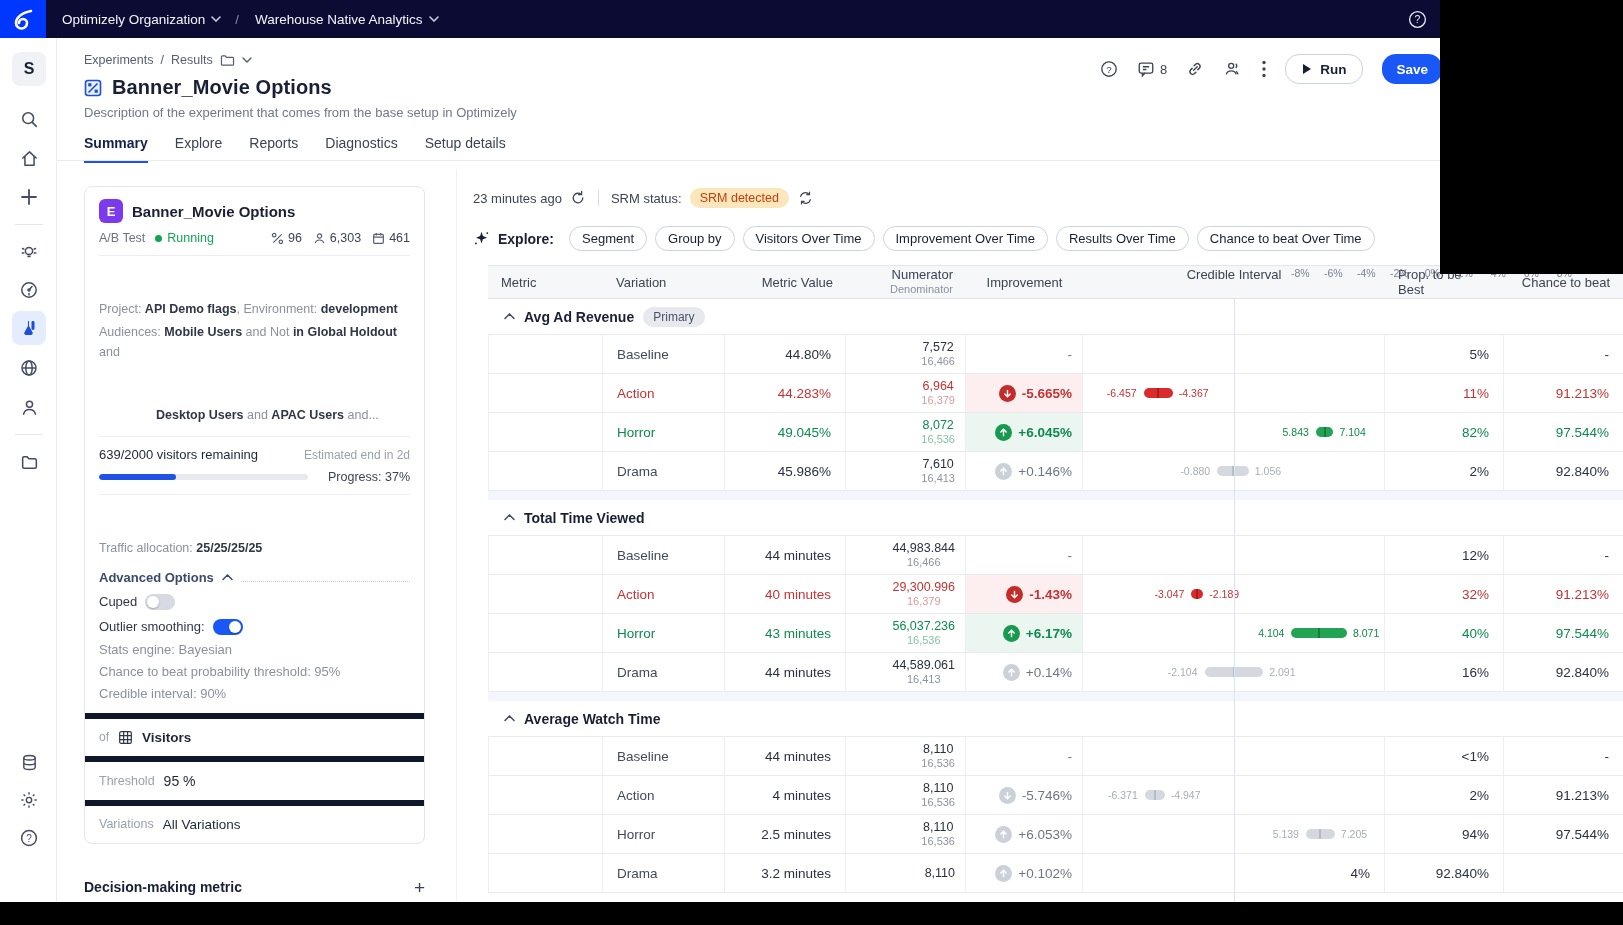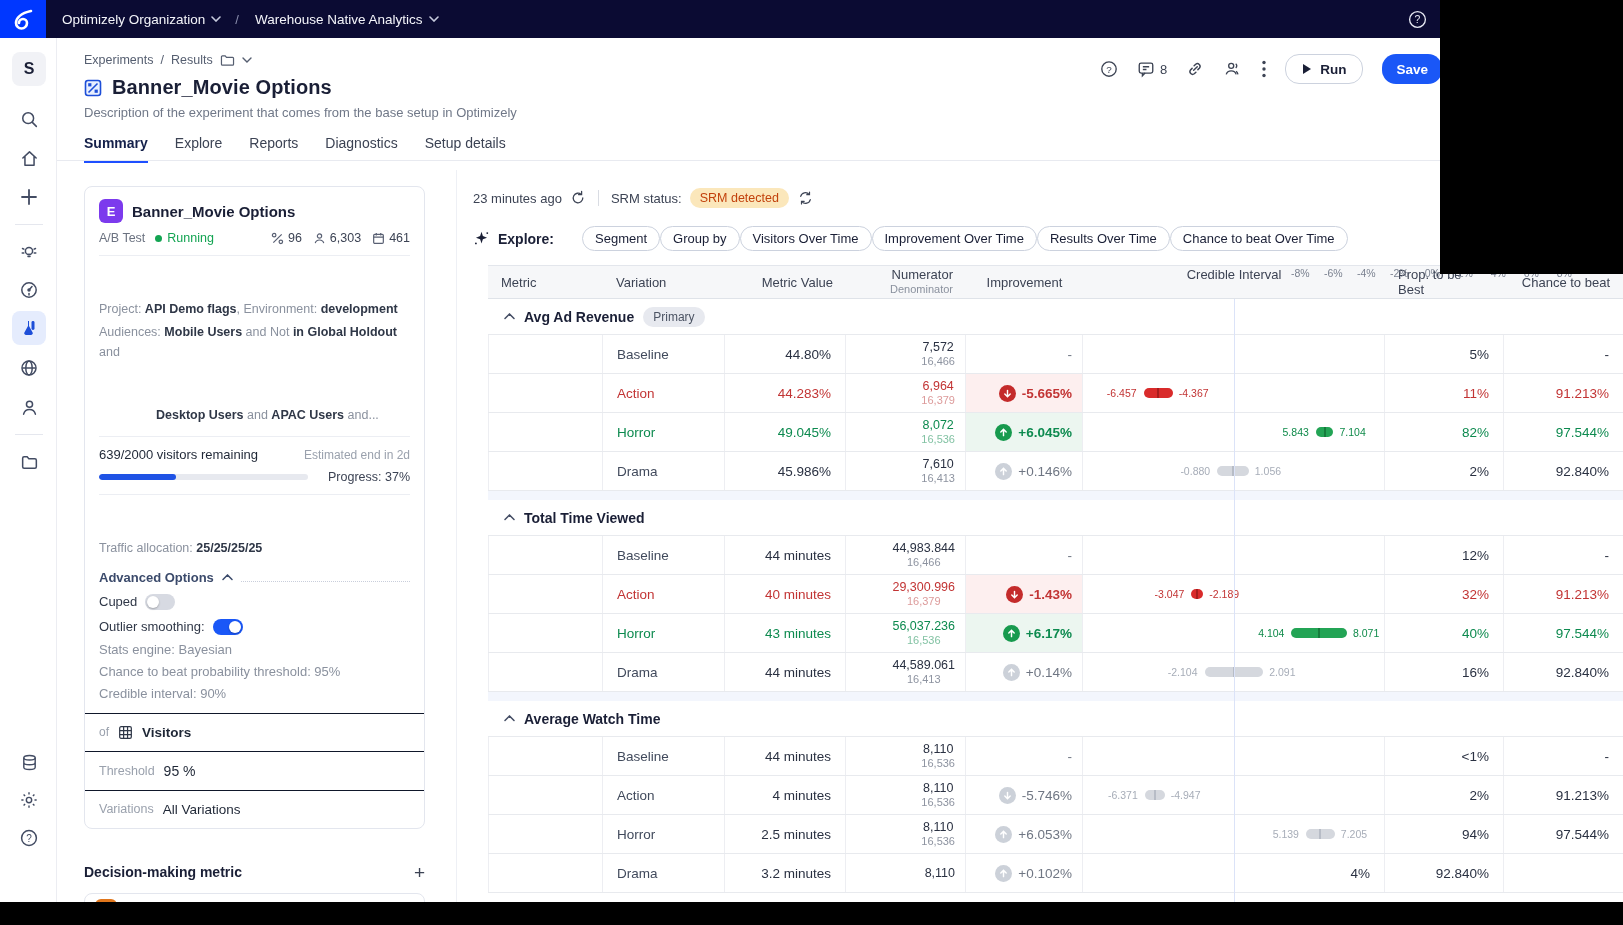--- a/index.html
+++ b/index.html
@@ -63,37 +63,37 @@
   .prog-label { margin-left:auto; font-size:12.5px; color:#3c4354; }
   .adv-row { display:flex; align-items:center; gap:8px; margin:12px 0 2px; cursor:pointer; }
   .adv-label { font-size:13px; font-weight:700; color:#3b4a6b; white-space:nowrap; }
   .adv-dots { flex:1; border-bottom:1px dotted #c9cedb; height:9px; }
   .tog-row { display:flex; align-items:center; gap:8px; margin-top:9px; font-size:13px; color:#2f3747; }
   .toggle { width:30px; height:16px; border-radius:8px; background:#d7dae2; position:relative; cursor:pointer; }
   .toggle .knob { position:absolute; top:2px; left:2px; width:12px; height:12px; border-radius:50%; background:#fff; box-shadow:0 1px 2px rgba(0,0,0,.25); }
   .toggle.on { background:#1a57f7; }
   .toggle.on .knob { left:16px; }
   .gray-line { font-size:13px; color:#8a919e; margin-top:7px; }
-  .sel-row { border-top:1px solid #0f172a; padding:11px 14px; display:flex; align-items:center; gap:9px; font-size:13px; }
+  .sel-row { border-top:6px solid #0f172a; padding:11px 14px; display:flex; align-items:center; gap:9px; font-size:13px; }
   .sel-row .lab { color:#9aa1ad; font-size:12px; }
   .sel-row .val { color:#1f2736; font-weight:700; font-size:13.5px; }
   .mlist-head { display:flex; align-items:center; margin:0 0 11px; }
   .mlist-head .t { font-size:14px; font-weight:700; color:#1a1f36; }
   .mlist-head .plus { margin-left:auto; color:#3c4354; font-size:19px; line-height:1; cursor:pointer; }
   .metric-card { border:1px solid #e3e6ee; border-radius:8px; background:#fff; height:34px; display:flex; align-items:center; gap:11px; padding:0 10px; margin-bottom:8px; cursor:pointer; }
   .nbadge { width:22px; height:22px; border-radius:6px; background:#e0761c; color:#fff; font-size:12px; font-weight:700; display:flex; align-items:center; justify-content:center; }
   .metric-card .lbl { font-size:13.5px; color:#1f2736; }
 
   
   .results { position:absolute; left:456px; top:170px; right:0; bottom:0; border-left:1px solid #eef0f5; background:#fff; }
   .status-row { position:absolute; left:16px; top:18px; display:flex; align-items:center; font-size:13px; color:#3c4354; }
   .vdiv { width:1px; height:16px; background:#d9dce3; margin:0 12px; }
   .srm-badge { background:#fbe7bb; color:#c2410c; font-size:12.5px; font-weight:500; border-radius:10px; padding:3px 10px; margin-left:8px; }
   .explore-row { position:absolute; left:16px; top:56px; display:flex; align-items:center; gap:8px; }
-  .explore-label { font-size:14px; font-weight:600; color:#1a1f36; margin-right:20px; }
+  .explore-label { font-size:14px; font-weight:600; color:#1a1f36; margin-right:7px; }
   .pill { border:1px solid #ccd2de; border-radius:14px; padding:4px 12px; font-size:13px; color:#1a1f36; background:#fff; cursor:pointer; white-space:nowrap; }
 
   .table-wrap { position:absolute; left:31px; top:95px; width:1136px; }
   .t-row { display:grid; grid-template-columns:115px 122px 121px 120px 117px 302px 119px 120px; }
   .t-head { background:#f6f7f9; border-top:1px solid #e3e6ec; border-bottom:1px solid #dfe3e9; height:34px; }
   .th { font-size:13px; color:#3c4354; display:flex; align-items:center; padding:0 13px; }
   .th.r { justify-content:flex-end; }
   .th.c { justify-content:center; }
   .th .two { width:100%; text-align:right; line-height:1.15; }
   .th .two .sub { font-size:11px; color:#8a919e; }
@@ -468,21 +468,21 @@
       </svg>
   </div>
 
   <div class="explore-row">
     <svg width="17" height="17" viewBox="0 0 20 20" fill="#1a1f36">
         <path d="M10 2l1.6 5.1L16.5 9l-4.9 1.9L10 16l-1.6-5.1L3.5 9l4.9-1.9z"></path>
         <circle cx="16.8" cy="3.6" r="1.1"></circle>
         <circle cx="3.4" cy="15.8" r="1.1"></circle>
       </svg>
     <span class="explore-label">Explore:</span>
-    <span id="explore-pills" style="display:flex;">
+    <span id="explore-pills" style="display:flex;gap:8px">
         <button class="pill">Segment</button>
         <button class="pill">Group by</button>
         <button class="pill">Visitors Over Time</button>
         <button class="pill">Improvement Over Time</button>
         <button class="pill">Results Over Time</button>
         <button class="pill">Chance to beat Over Time</button>
       </span>
   </div>
 
   <div class="table-wrap">

